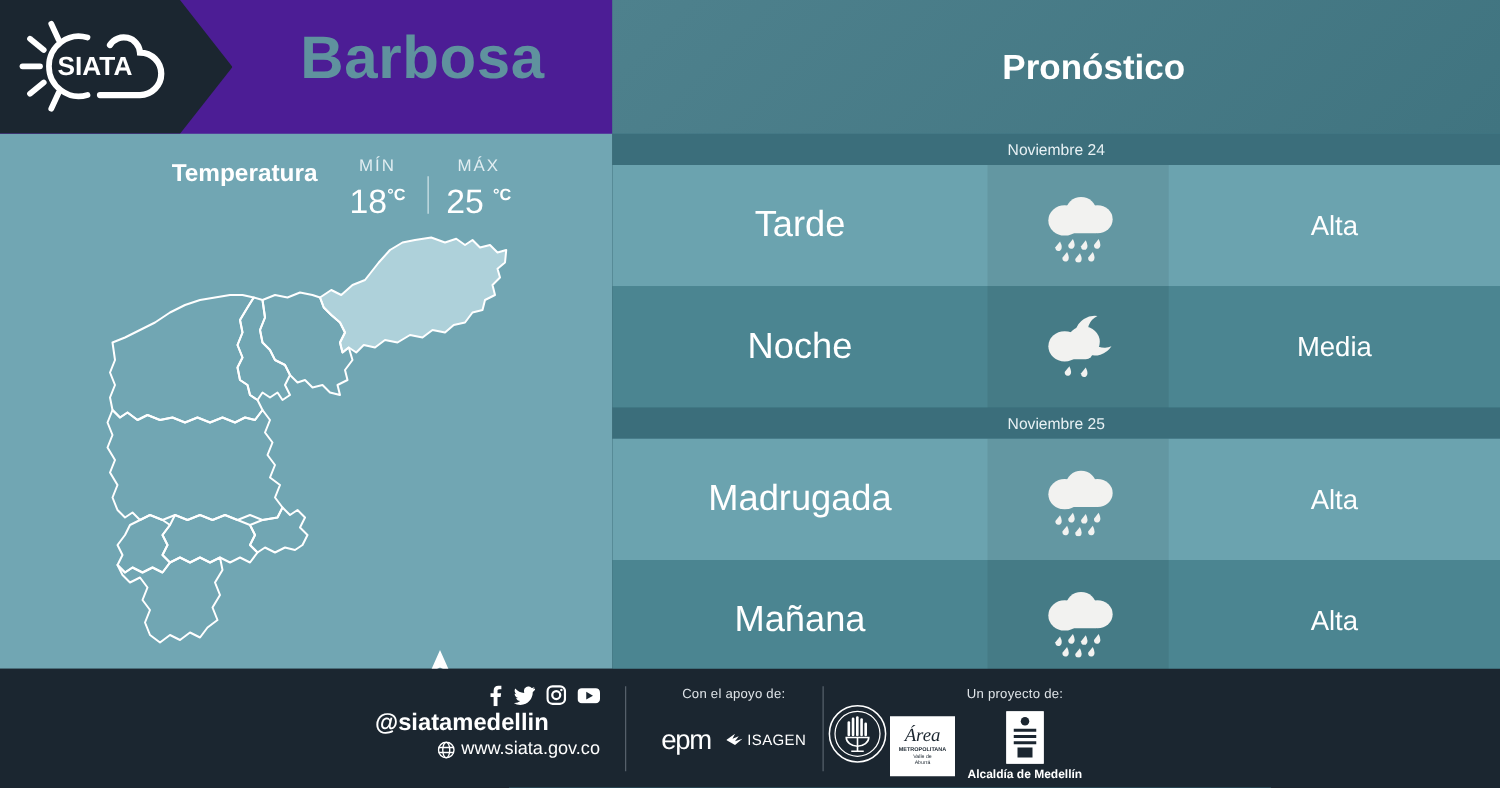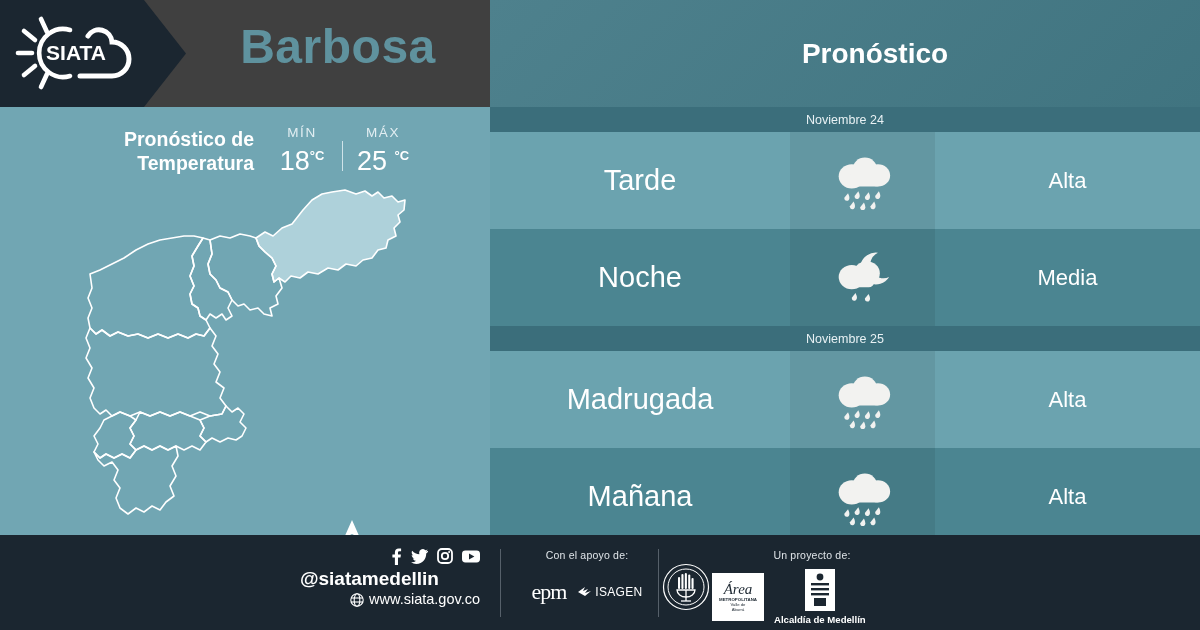--- a/index.html
+++ b/index.html
@@ -12,21 +12,21 @@
   }
   .page { position:relative; width:1200px; height:630px; overflow:hidden; }
 
   
   .left-col {
     position:absolute; left:0; top:0; width:490px; height:535px;
     background:#71a6b3;
   }
   .left-header {
     position:absolute; left:0; top:0; width:490px; height:107px;
-    background:#404040;
+    background:#4c1d95;
   }
   .logo-badge {
     position:absolute; left:0; top:0; width:186px; height:107px;
     background:#1b2630;
     clip-path: polygon(0 0, 144px 0, 186px 53.5px, 144px 107px, 0 107px);
   }
   .logo-icon { position:absolute; left:14px; top:14px; width:124px; height:78px; }
   .city-name {
     position:absolute; left:186px; top:0; width:304px; height:92px;
     display:flex; align-items:center; justify-content:center;
@@ -78,21 +78,21 @@
   
   .footer { position:absolute; left:0; top:535px; width:1200px; height:95px; background:#1b2630; }
   .f-social { position:absolute; left:300px; top:12px; width:180px; text-align:left; color:#fff; }
   .f-social .icons { display:flex; justify-content:flex-end; gap:9px; margin-bottom:2px; height:18px; align-items:center; }
   .f-handle { font-size:19px; font-weight:bold; line-height:23px; color:#ffffff; }
   .f-web { font-size:14.5px; line-height:19px; color:#ffffff; display:flex; align-items:center; justify-content:flex-end; gap:5px; }
   .vdiv { position:absolute; top:14px; width:1px; height:68px; background:#56606a; }
   .f-apoyo { position:absolute; left:512px; top:14px; width:150px; text-align:center; }
   .f-cap { font-size:10.5px; color:#dfe4e8; letter-spacing:.2px; }
   .f-logos-epm { display:flex; align-items:center; justify-content:center; gap:12px; margin-top:18px; }
-  .epm-txt { font-size:22px; color:#fff; letter-spacing:-1px; font-family:Liberation Serif, serif; }
+  .epm-txt { font-size:22px; color:#fff; letter-spacing:-1px; font-family:Liberation Sans, sans-serif; }
   .isagen-txt { font-size:12px; color:#fff; font-weight:normal; letter-spacing:.3px; display:flex; align-items:flex-start; gap:3px; }
   .f-proyecto { position:absolute; left:712px; top:14px; width:200px; text-align:center; }
   .f-logos-proj { display:flex; align-items:center; gap:10px; margin-top:8px; }
   .seal { width:48px; height:48px; position:absolute; left:662px; top:28px; }
   .area-logo { width:52px; height:48px; background:#ffffff; display:flex; flex-direction:column;
                align-items:center; justify-content:center; padding:18px; }
   .area-l1 { font-family:"Liberation Serif", serif; font-style:italic; font-size:15px; color:#1b2630; line-height:15px; }
   .area-l2 { font-size:4.4px; font-weight:bold; color:#1b2630; line-height:5.2px; text-align:center; }
   .area-l3 { font-size:4.2px; color:#1b2630; line-height:5px; text-align:center; }
   .alc-wrap { display:flex; flex-direction:column; align-items:center; gap:3px; }
@@ -121,21 +121,20 @@
             <path d="M66 62 H98 A17 17 0 0 0 98 28 A13 13 0 0 0 74 22"></path>
           </g>
           <text x="62" y="46" font-family="Liberation Sans, sans-serif" font-size="21" font-weight="bold" fill="#ffffff" text-anchor="middle">SIATA</text>
         </svg>
       </div>
       <div class="city-name">Barbosa</div>
     </div>
 
     <div class="temp-block">
       <div class="temp-title">
-        <div>Pronóstico de</div>
         <div>Temperatura</div>
       </div>
       <div class="temp-vals">
         <div class="temp-item">
           <div class="temp-lab">MÍN</div>
           <div class="temp-num">
             <span>18</span><sup>°C</sup>
           </div>
         </div>
         <div class="temp-sep"></div>

